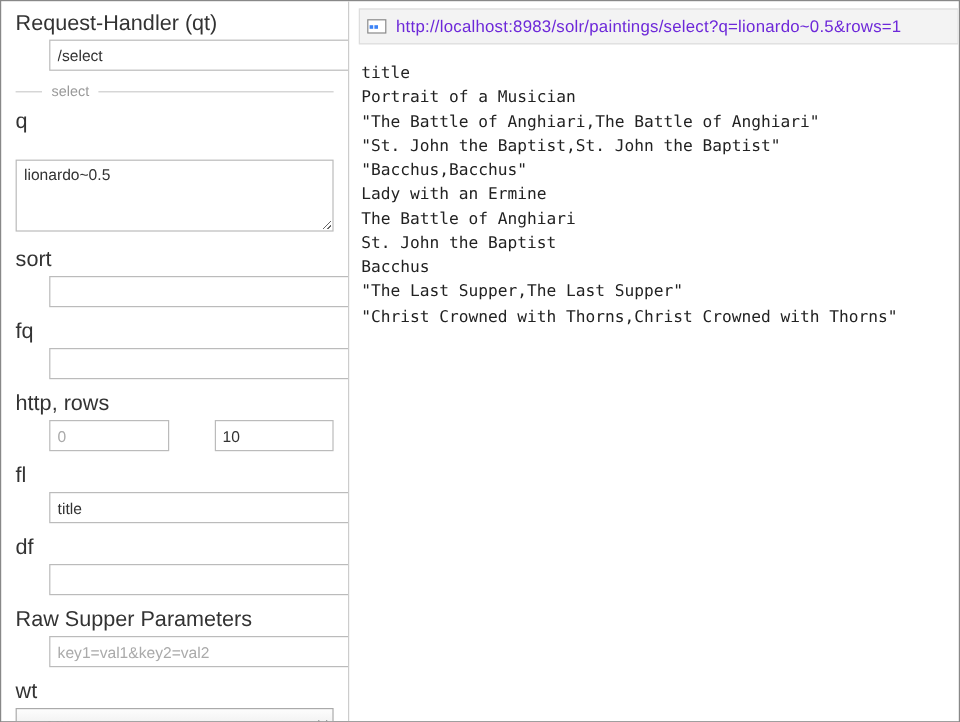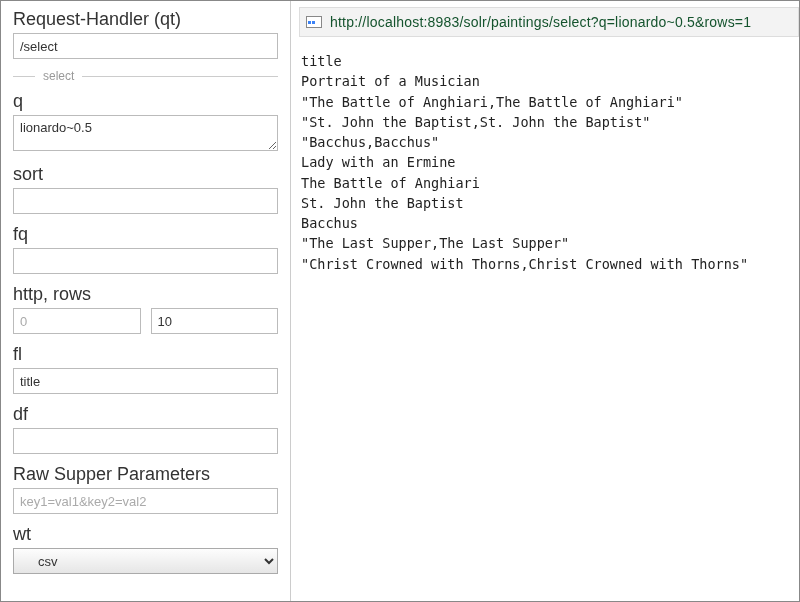--- a/index.html
+++ b/index.html
@@ -38,22 +38,22 @@
     }
     .text-input, .textarea-input, .select-input {
       width: 100%;
       padding: 4px 6px;
       border: 1px solid #bbb;
       background: #fff;
       font-family: Arial, Helvetica, sans-serif;
       font-size: 13px;
       color: #333;
     }
-    .text-input { height: 26px; }
-    .textarea-input { height: 36px; resize: both; }
+    .text-input { height: 26px; margin-left: 28px; }
+    .textarea-input { height: 60px; resize: both; margin-top: 18px; }
     .text-input::placeholder { color: #aaa; }
     .select-input {
       height: 26px;
       background: linear-gradient(to bottom, #fdfdfd 0%, #e6e6e6 100%);
       border: 1px solid #aaa;
       padding: 2px 20px;
     }
     .fieldset-label {
       color: #999;
       font-size: 12px;
@@ -104,21 +104,21 @@
       padding-left: 1px;
       margin-right: 8px;
       flex-shrink: 0;
     }
     .url-icon-dots {
       display: inline-block;
       width: 3px; height: 3px; background: #3b82f6;
       box-shadow: 4px 0 0 #3b82f6;
     }
     .url-text {
-      color: #14532d;
+      color: #6d28d9;
       font-size: 14px;
       letter-spacing: 0.2px;
     }
     .results {
       padding: 14px 0 0 2px;
       font-family: "DejaVu Sans Mono", "Menlo", "Consolas", monospace;
       font-size: 13.5px;
       color: #222;
       line-height: 1.5;
       white-space: pre;

